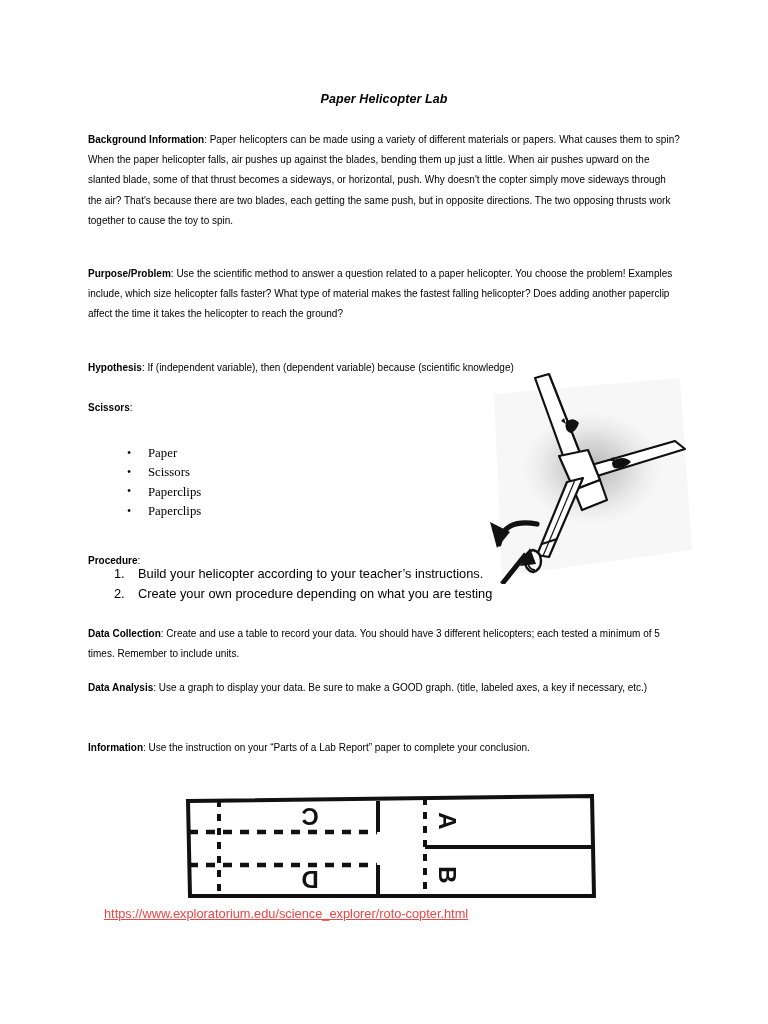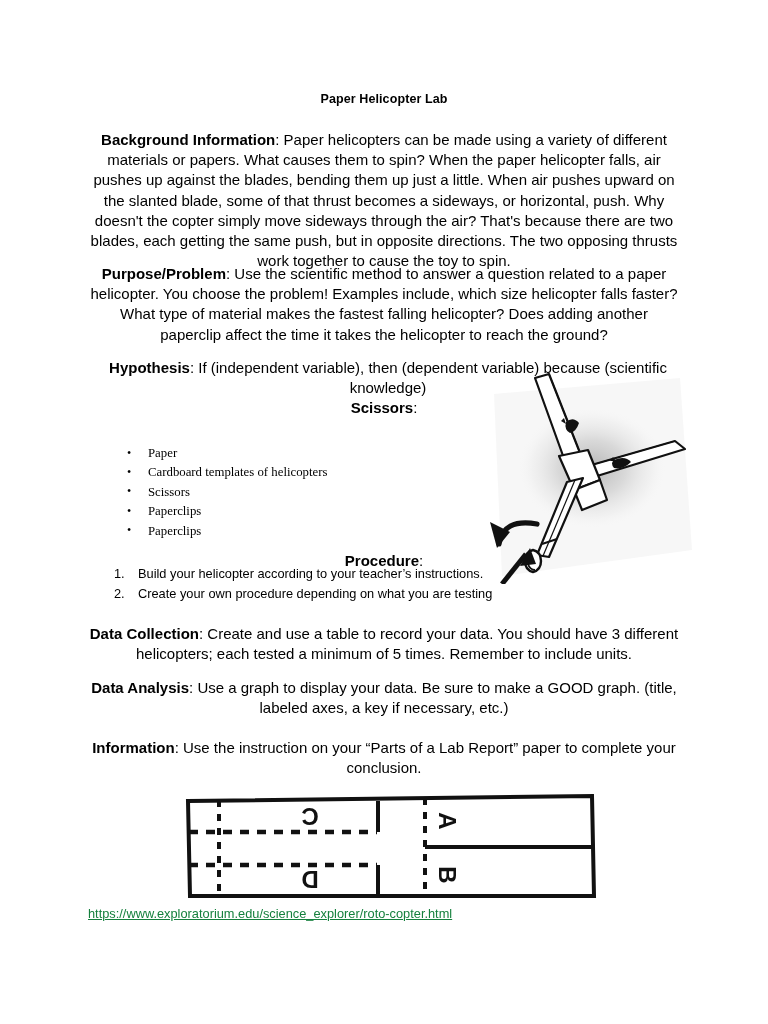--- a/index.html
+++ b/index.html
@@ -24,28 +24,29 @@
   }
   .doc-title {
     position: absolute;
     left: 0;
     top: 92px;
     width: 768px;
     text-align: center;
     font-size: 12.5px;
     font-weight: bold;
     letter-spacing: 0.1px;
+    font-style: italic;
   }
   .para {
     position: absolute;
     left: 88px;
     width: 592px;
-    font-size: 15px;
+    font-size: 10px;
     line-height: 20.2px;
-    text-align: center;
+    text-align: left;
   }
   .para b { font-weight: bold; }
   .list-bulleted {
     position: absolute;
     left: 88px;
     width: 500px;
     margin: 8px;
     padding: 0;
     list-style: none;
     font-size: 12.8px;
@@ -77,24 +78,24 @@
     position: relative;
     padding-left: 50px;
   }
   .list-numbered li .num {
     position: absolute;
     left: 26px;
     top: 0;
   }
   .url-link {
     position: absolute;
-    left: 88px;
+    left: 104px;
     top: 906px;
     font-size: 12.8px;
-    color: #15803d;
+    color: #ef4444;
     text-decoration: underline;
   }
 
   
   .copter-wrap {
     position: absolute;
     left: 466px;
     top: 372px;
     width: 234px;
     height: 212px;
@@ -129,21 +130,20 @@
   <div class="para" style="top:264px;">
     <b>Purpose/Problem</b><span>:  </span><span>Use the scientific method to answer a question related to a paper helicopter.  You choose the problem!  Examples include, which size helicopter falls faster? What type of material makes the fastest falling helicopter?  Does adding another paperclip affect the time it takes the helicopter to reach the ground?</span>
   </div>
 
   <div class="para" style="top:398px;">
     <b>Scissors</b><span>:</span>
   </div>
 
   <ul class="list-bulleted" style="top:436px;">
     <li><span>Paper</span></li>
-    <li><span>Cardboard templates of helicopters</span></li>
     <li><span>Scissors</span></li>
     <li><span>Paperclips</span></li>
     <li><span>Paperclips</span></li>
   </ul>
 
   <div class="para" style="top:551px;">
     <b>Procedure</b><span>:</span>
   </div>
 
   <ol class="list-numbered" style="top:564px;">

